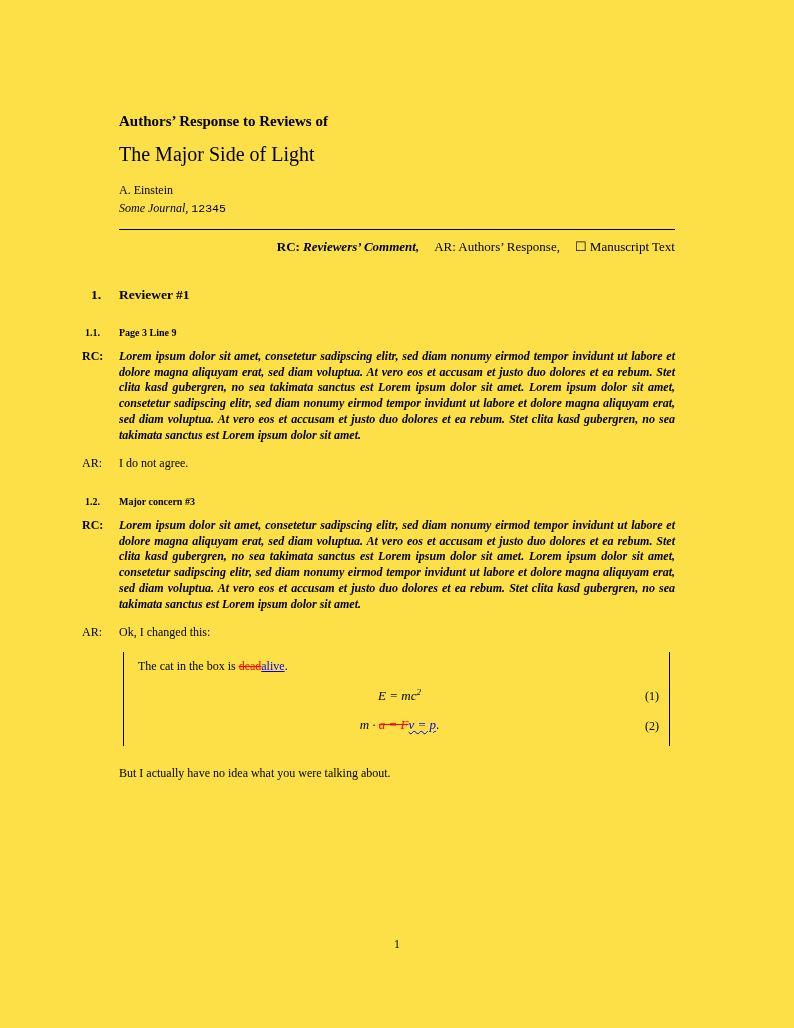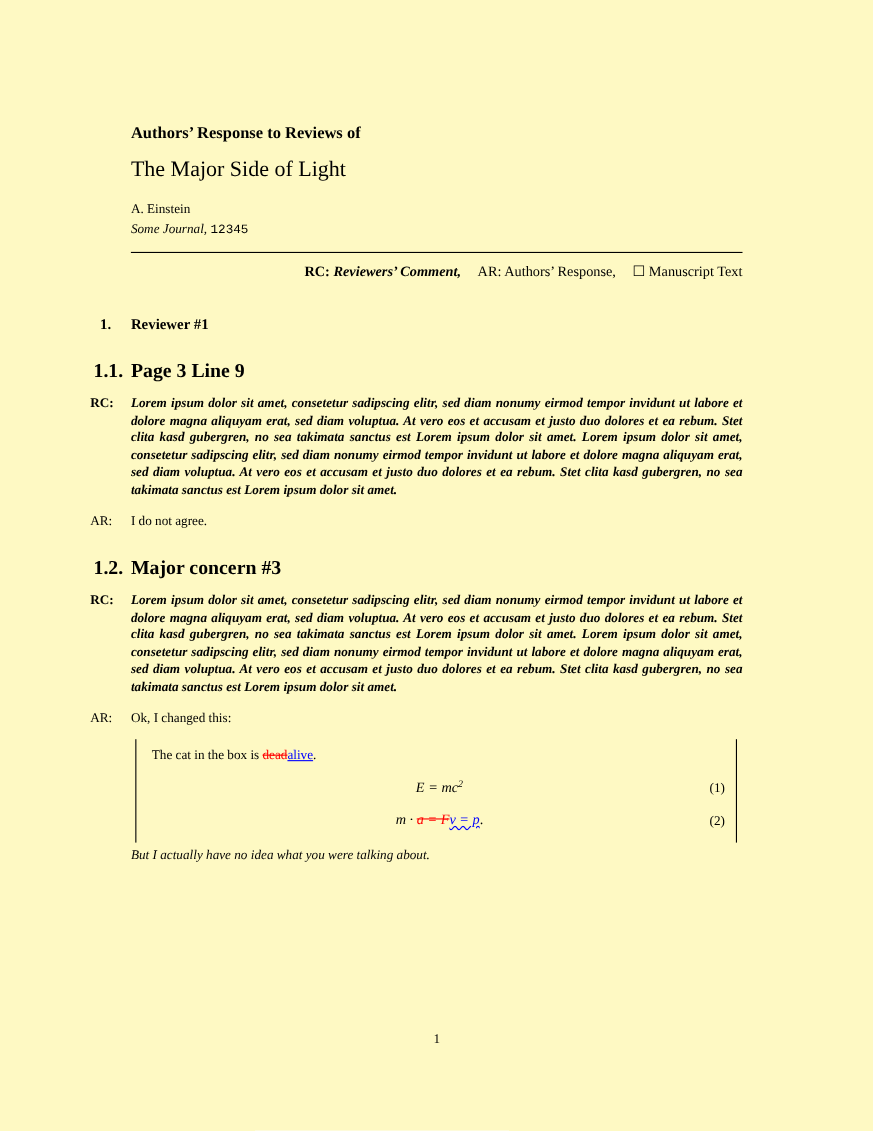--- a/index.html
+++ b/index.html
@@ -1,21 +1,21 @@
 <!DOCTYPE html>
 <html><head>
 <meta charset="utf-8">
 <style>
   * { margin: 0; padding: 0; box-sizing: border-box; }
   html, body { background: #ffffff; }
   .page {
     position: relative;
     width: 794px;
     height: 1028px;
-    background: #fef9c3;
+    background: #fde047;
     color: #000000;
     font-family: "Liberation Serif", "DejaVu Serif", serif;
     overflow: hidden;
   }
   .main {
     position: absolute;
     left: 119px;
     top: 0;
     width: 556px;
     padding-top: 113px;
@@ -28,21 +28,21 @@
   .jid      { font-family: "Liberation Mono", "DejaVu Sans Mono", monospace; font-size: 11.5px; }
   .rule     { margin-top: 13px; border-top: 1px solid #000; height: 0; }
   .legend   { margin-top: 9px; font-size: 13px; text-align: right; white-space: nowrap; }
   .legend .grp { margin-left: 15px; }
   .legend .b  { font-weight: bold; }
   .legend .bi { font-weight: bold; font-style: italic; }
 
   .sec-heading { position: relative; margin-top: 32px; font-size: 13.5px; font-weight: bold; }
   .sec-num { position: absolute; left: -28px; }
 
-  .sub-heading { position: relative; margin-top: 24px; font-size: 18px; font-weight: bold; }
+  .sub-heading { position: relative; margin-top: 24px; font-size: 10px; font-weight: bold; }
   .sub-num { position: absolute; left: -34px; }
 
   .block { position: relative; margin-top: 11px; font-size: 12px; line-height: 1.31; }
   .hang  { position: absolute; left: -37px; top: 0; font-style: normal; font-weight: normal; }
   .hang.bold { font-weight: bold; }
   .rc-text { font-weight: bold; font-style: italic; text-align: justify; }
   .ar-block { margin-top: 13px; }
 
   .quote-box {
     position: relative;
@@ -56,21 +56,21 @@
   .sentence { font-size: 12px; }
   .del { color: #ff0000; text-decoration: line-through; text-decoration-color: #ff0000; text-align: right; }
   .add { color: #0000ff; text-decoration: underline; text-decoration-color: #0000ff; }
   .add-wavy { color: #0000ff; text-decoration: underline wavy; text-decoration-color: #0000ff; text-decoration-thickness: 1px; }
 
   .eq { position: relative; text-align: center; margin-top: 13px; font-size: 13px; }
   .math { font-style: italic; }
   .eq sup { font-size: 9px; font-style: italic; }
   .eq .tag { position: absolute; right: 2px; top: 2px; font-style: normal; font-size: 12px; }
 
-  .closing { margin-top: 4px; font-size: 12px; font-style: italic; }
+  .closing { margin-top: 20px; font-size: 12px; }
 
   .footer {
     position: absolute;
     top: 937px;
     left: 0;
     width: 794px;
     text-align: center;
     font-size: 12px;
   }
 </style>

